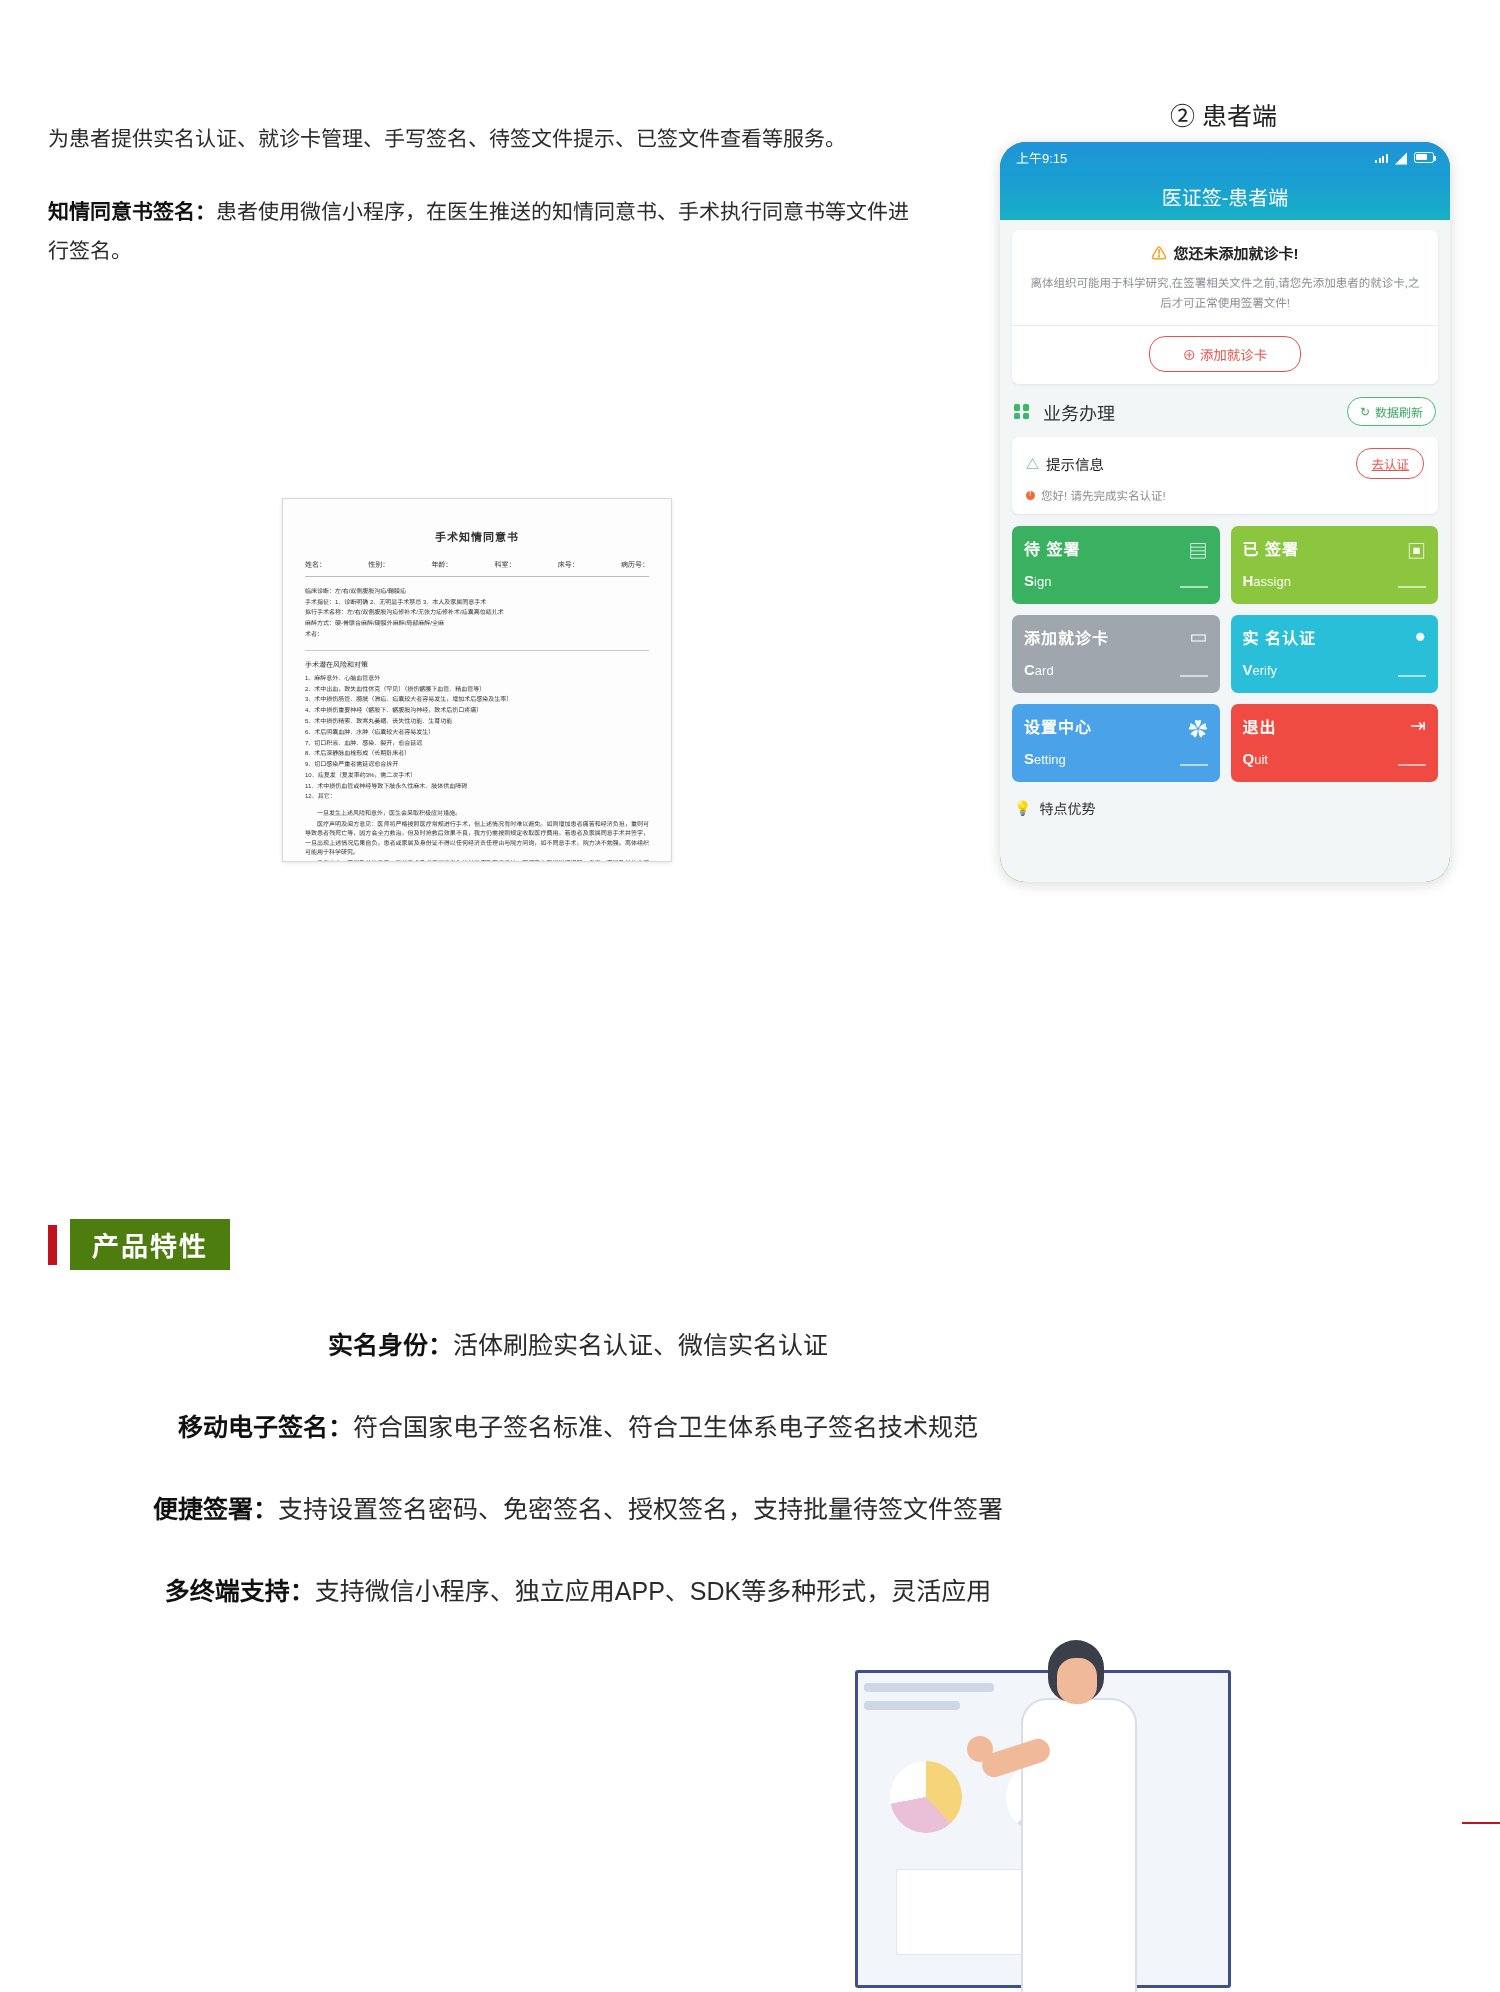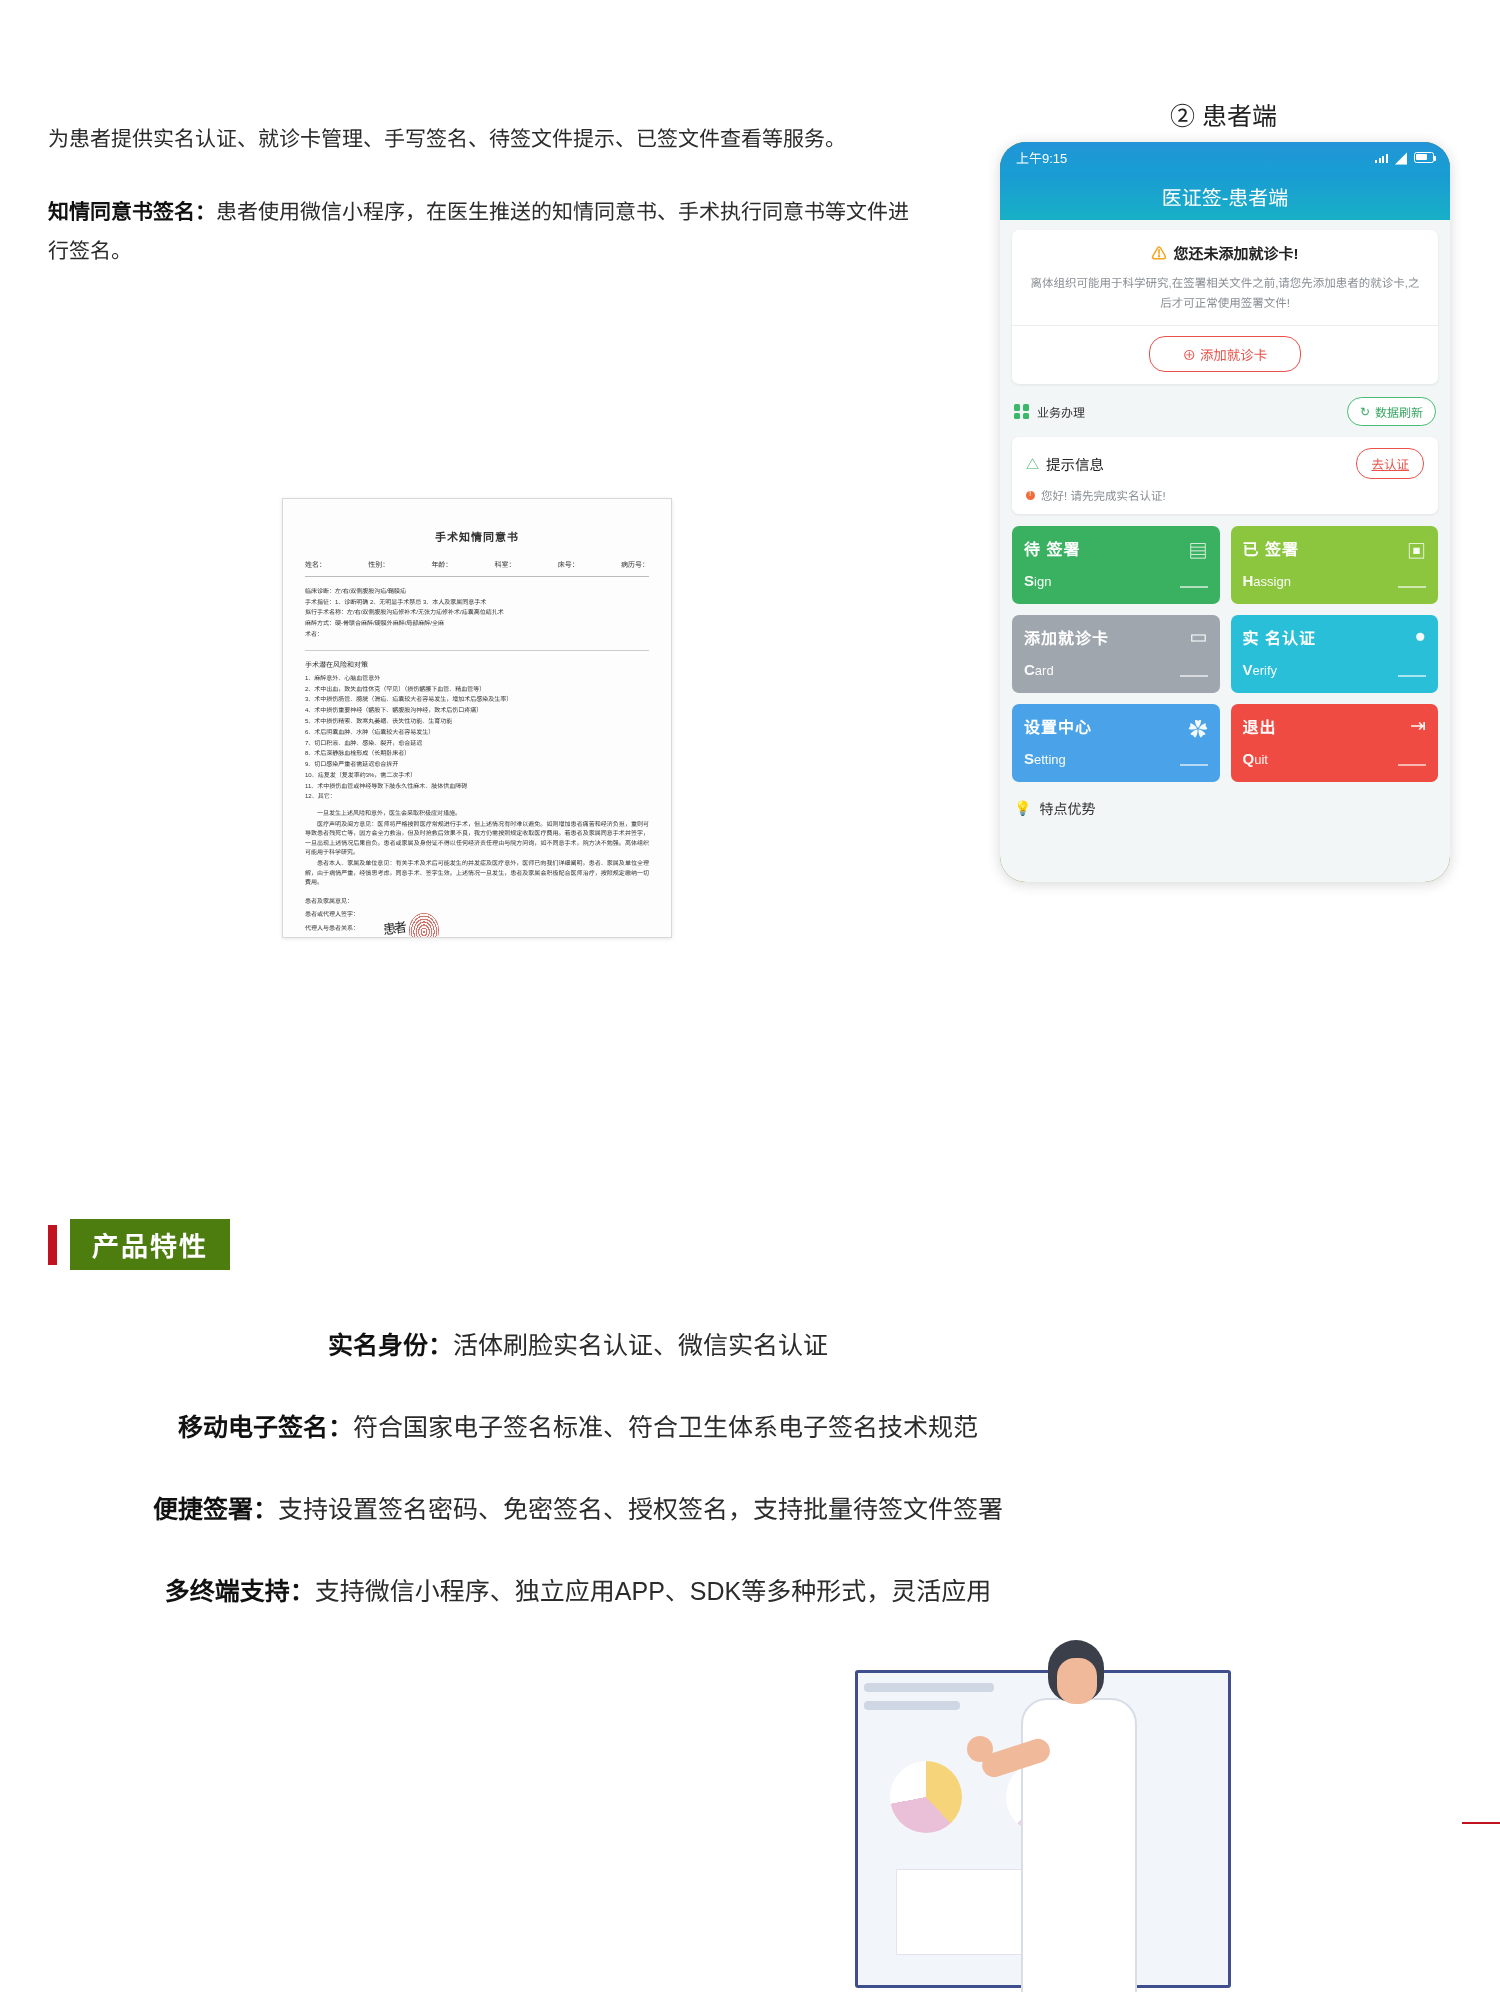--- a/index.html
+++ b/index.html
@@ -54,21 +54,21 @@
     font-weight: bold;
     color: #111;
   }
 
   
   .doc-wrap {
     position: absolute;
     left: 282px;
     top: 498px;
     width: 390px;
-    height: 440px;
+    height: 364px;
     background: #fdfdfd;
     border: 1px solid #d8d8d8;
     box-shadow: 0 1px 4px rgba(0,0,0,0.10);
     padding: 18px 22px;
     box-sizing: border-box;
     font-size: 6px;
     line-height: 1.55;
     color: #333;
     overflow: hidden;
   }
@@ -215,21 +215,21 @@
     display: block; margin: 0 auto; text-align: center;
     width: 150px; padding: 7px 0;
     border: 1px solid #e8524a; border-radius: 16px;
     color: #e8524a; font-size: 13.5px; background: #fff;
     cursor: pointer;
   }
   .row-between {
     display: flex; align-items: center; justify-content: space-between;
     margin: 13px 2px 11px;
   }
-  .row-left { display: flex; align-items: center; gap: 8px; font-size: 12px; color: #333; }
+  .row-left { display: flex; align-items: center; gap: 14px; font-size: 18px; color: #333; }
   .grid-ic {
     width: 15px; height: 15px; display: grid;
     grid-template-columns: 1fr 1fr; grid-template-rows: 1fr 1fr; gap: 2.5px;
   }
   .grid-ic i { display: block; background: #3bb96a; border-radius: 1.5px; }
   .refresh-btn {
     display: flex; align-items: center; gap: 5px;
     border: 1px solid #46bb74; color: #3aa863; background: #fff;
     font-size: 12px; padding: 5px 12px; border-radius: 15px; cursor: pointer;
   }

